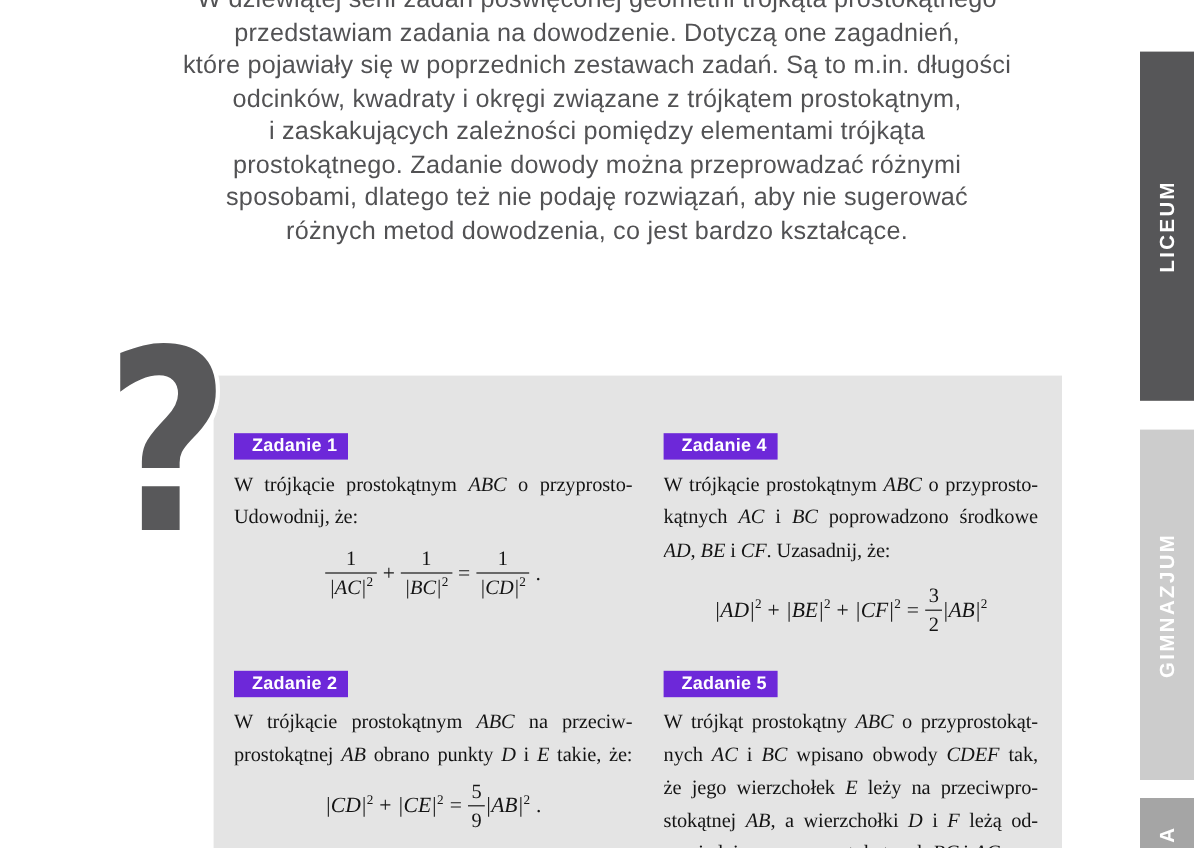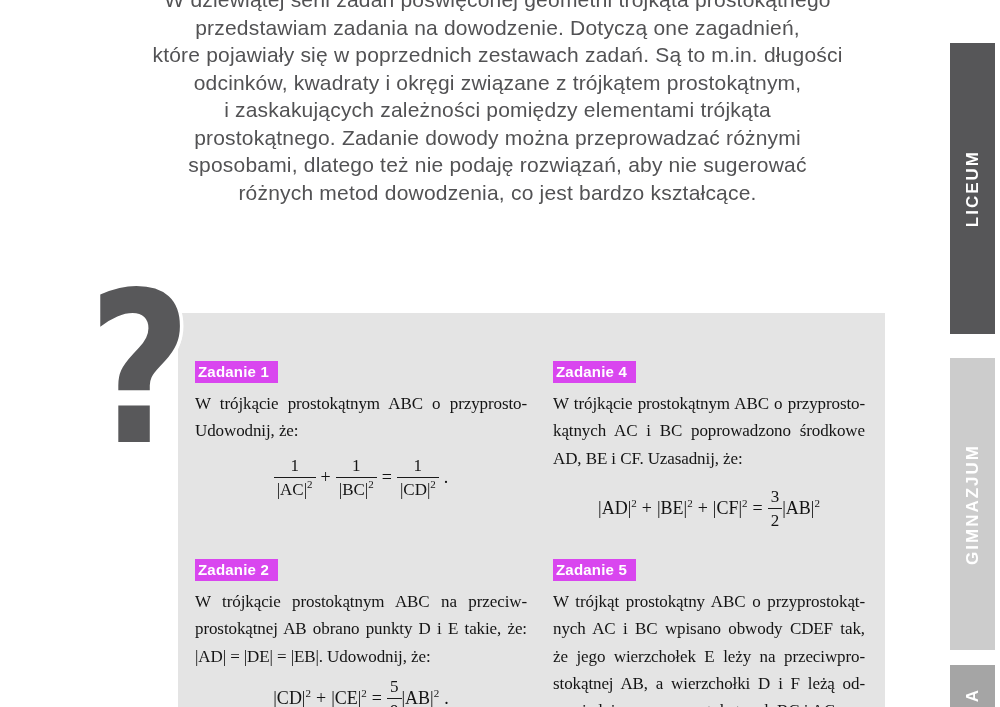--- a/index.html
+++ b/index.html
@@ -32,34 +32,34 @@
     background:#e4e4e4; z-index:1;
   }
   .col { position:absolute; top:0; }
   .col-left  { left:17px;  width:332px; }
   .col-right { left:375px; width:312px; }
   .task { position:absolute; left:0; width:100%; }
   .task-top    { top:48px; }
   .task-bottom { top:246px; }
 
   .task-label {
-    display:inline-block; background:#d946ef; color:#ffffff;
+    display:inline-block; background:#6d28d9; color:#ffffff;
     font-family:"Liberation Sans", sans-serif;
     font-weight:bold; font-size:15px; line-height:15px;
-    padding:3px 9px 4px 3px; margin-bottom:7px; letter-spacing:0.2px;
+    padding:3px 9px 4px 15px; margin-bottom:7px; letter-spacing:0.2px;
   }
 
   .task-lines { width:100%; }
   .tline {
     font-family:"Liberation Serif", serif;
     font-size:17px; line-height:27.3px; height:27.3px; overflow:hidden;
     color:#141414; letter-spacing:-0.1px;
   }
   .just { text-align:justify; text-align-last:justify; }
-  .it { }
+  .it { font-style:italic; }
 
   
   .formula {
     font-family:"Liberation Serif", serif; font-size:18px; color:#141414;
     text-align:center; white-space:nowrap;
   }
   .formula sup { font-size:11px; font-style:normal; vertical-align:super; line-height:0; }
   .frac { display:inline-block; text-align:center; vertical-align:middle; font-size:17px; line-height:1.25; }
   .fnum { display:block; border-bottom:1.4px solid #1a1a1a; padding:0 3px 1px 3px; }
   .fden { display:block; padding:1px 3px 0 3px; }
@@ -115,21 +115,20 @@
         <div class="formula f-z1">
           <span class="frac"><span class="fnum">1</span><span class="fden"><span class="it">|AC|</span><sup>2</sup></span></span><span class="fop">+</span><span class="frac"><span class="fnum">1</span><span class="fden"><span class="it">|BC|</span><sup>2</sup></span></span><span class="fop">=</span><span class="frac"><span class="fnum">1</span><span class="fden"><span class="it">|CD|</span><sup>2</sup></span></span><span class="fend">.</span>
         </div>
       </div>
 
       <div class="task task-bottom">
         <div class="task-label">Zadanie 2</div>
         <div class="task-lines">
           <div class="tline just"><span>W trójkącie prostokątnym </span><span class="it">ABC</span><span> na przeciw-</span></div>
           <div class="tline just"><span>prostokątnej </span><span class="it">AB</span><span> obrano punkty </span><span class="it">D</span><span> i </span><span class="it">E</span><span> takie, że:</span></div>
-          <div class="tline"><span>|</span><span class="it">AD</span><span>| = |</span><span class="it">DE</span><span>| = |</span><span class="it">EB</span><span>|. Udowodnij, że:</span></div>
         </div>
         <div class="formula f-z2">
           <span class="term"><span class="it">|CD|</span><sup>2</sup></span><span class="fop">+</span><span class="term"><span class="it">|CE|</span><sup>2</sup></span><span class="fop">=</span><span class="frac"><span class="fnum">5</span><span class="fden">9</span></span><span class="term"><span class="it">|AB|</span><sup>2</sup></span><span class="fend">.</span>
         </div>
       </div>
     </div>
 
     <div class="col col-right">
 
       <div class="task task-top">

